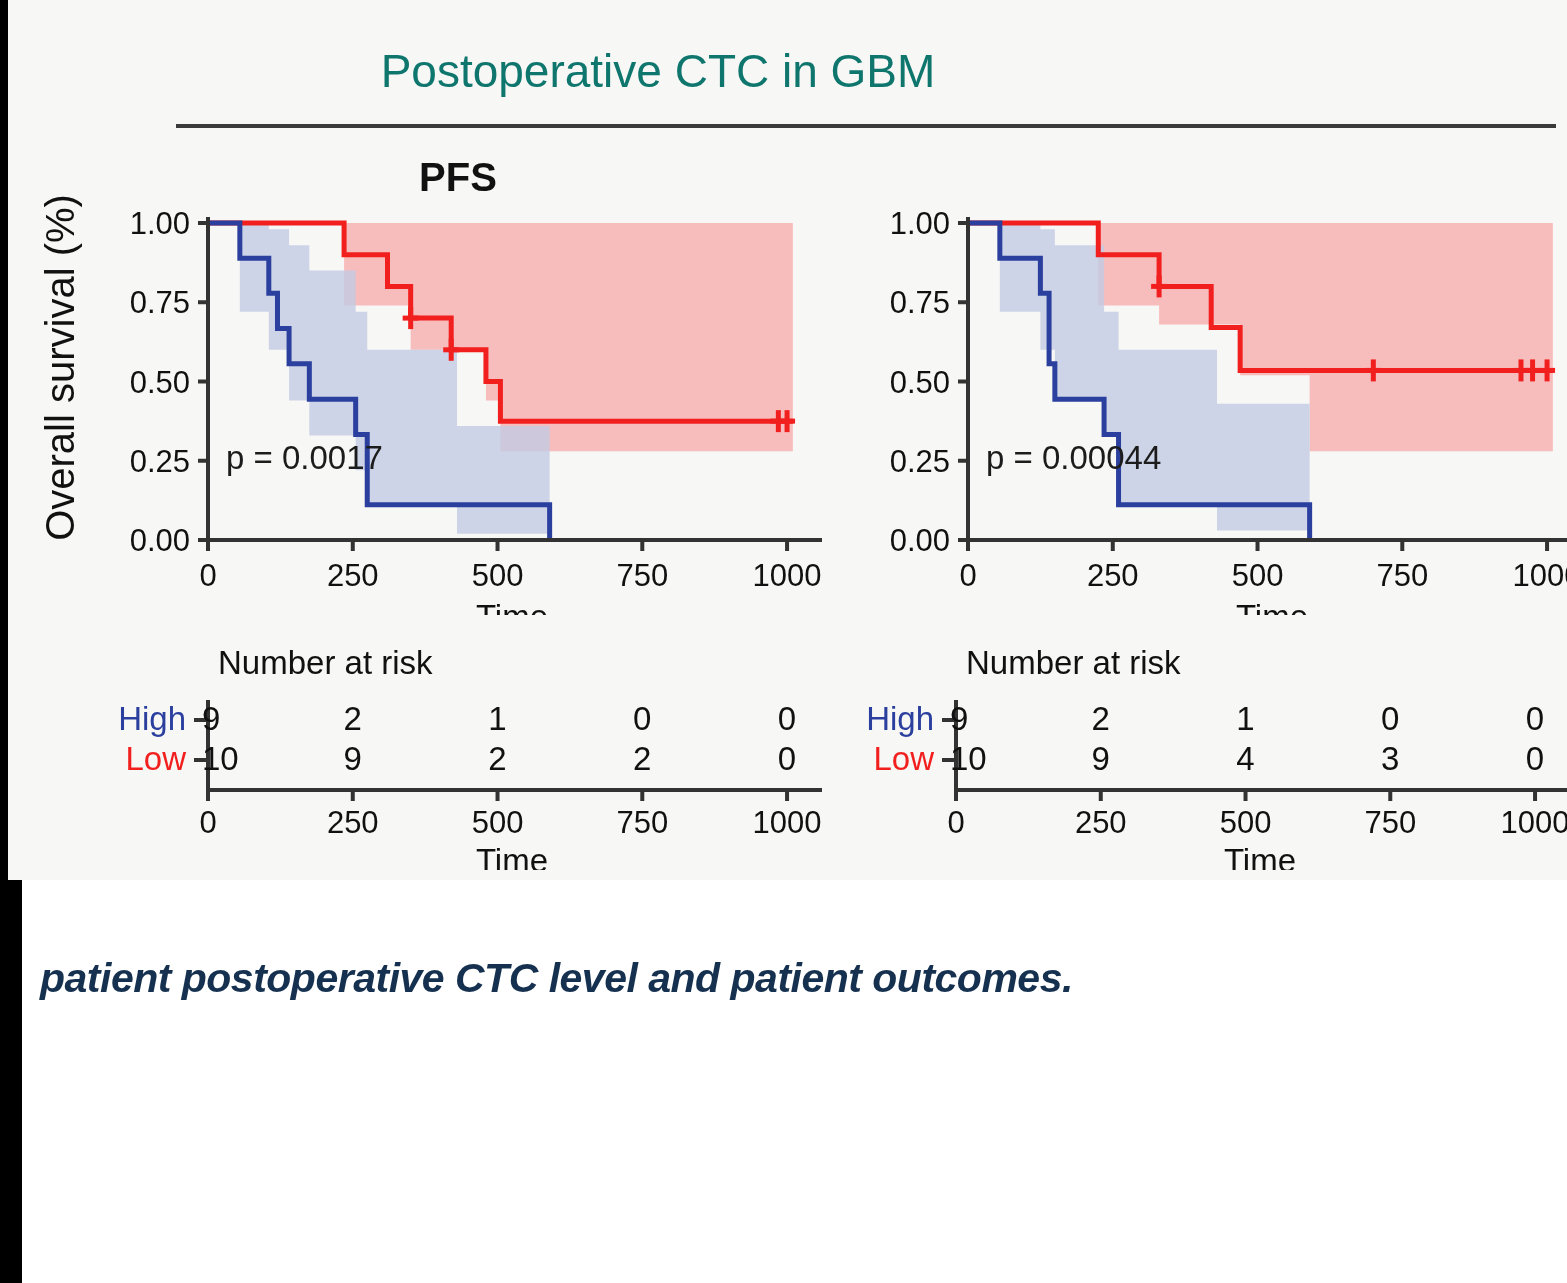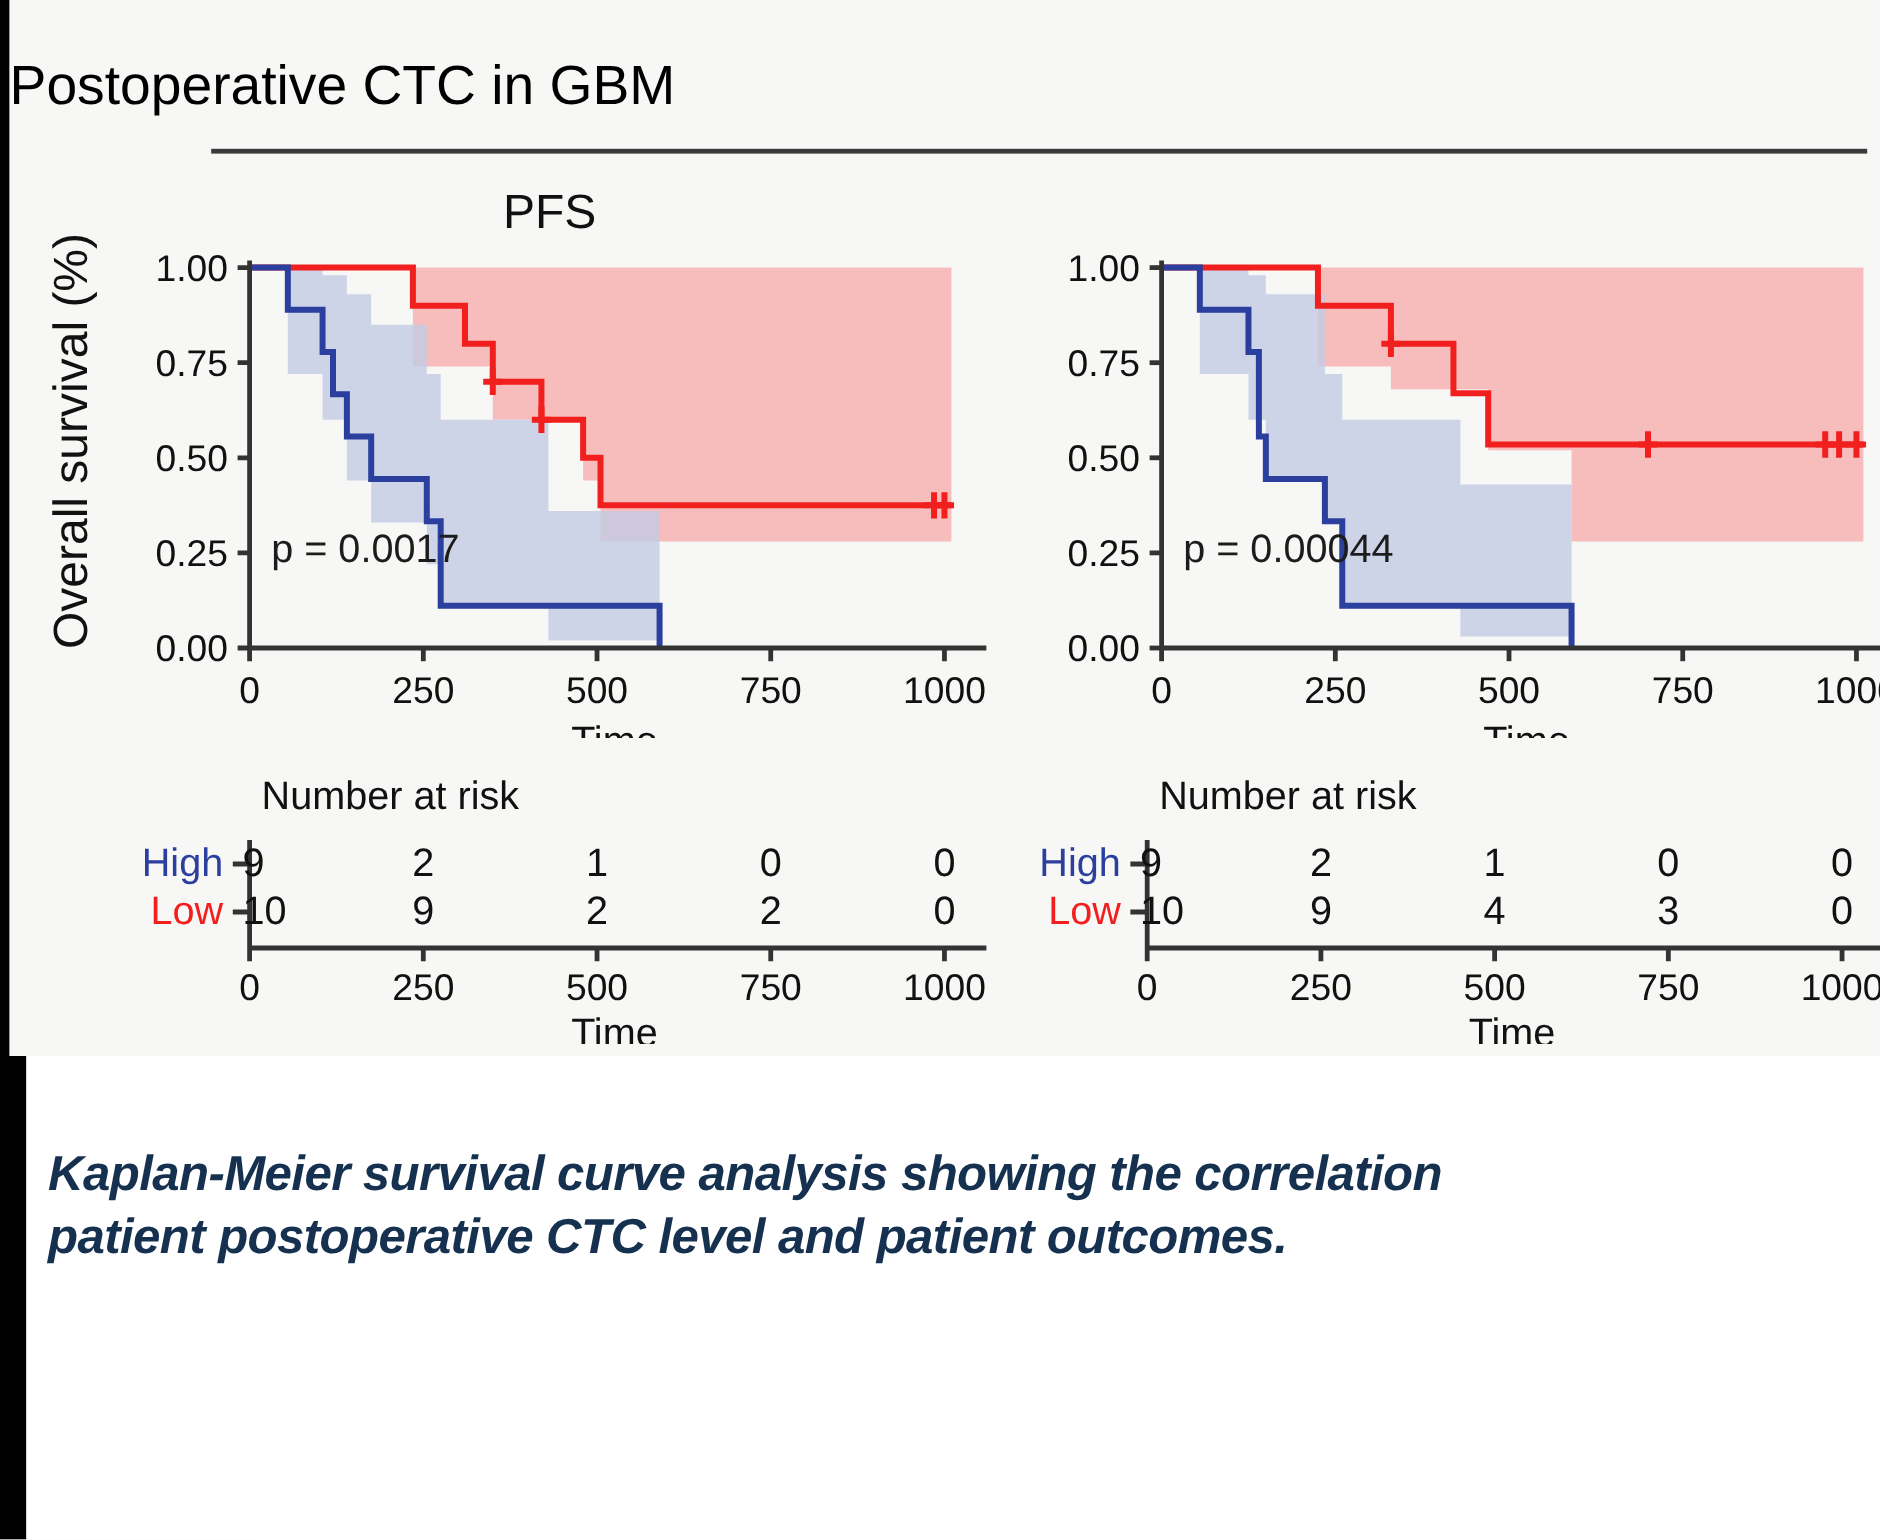--- a/index.html
+++ b/index.html
@@ -22,30 +22,30 @@
   #caption-area{
     position:absolute;left:22px;top:880px;width:1545px;height:403px;background:#fff;
   }
   .cap-line{
     font-style:italic;font-weight:bold;color:#15314f;
     font-size:41px;letter-spacing:-0.5px;line-height:52px;
     font-family:"Liberation Sans", sans-serif;
   }
   #caption-text{position:absolute;left:18px;top:72px;width:1500px;}
   #fig-title{
-    position:absolute;left:0;top:44px;width:1300px;text-align:left;
-    font-size:46px;color:#000000;font-family:"Liberation Sans", sans-serif;
+    position:absolute;left:0;top:44px;width:1300px;text-align:center;
+    font-size:46px;color:#0f766e;font-family:"Liberation Sans", sans-serif;
   }
   #title-rule{
     position:absolute;left:168px;top:124px;width:1380px;height:4px;background:#3a3a3a;
   }
   .panel-title{
     position:absolute;font-size:40px;color:#111;text-align:center;
   }
-  #pfs-title{left:330px;top:155px;width:240px;}
+  #pfs-title{left:330px;top:155px;width:240px;font-weight:bold;}
   #os-title{left:1090px;top:155px;width:240px;}
   #ylabel{
     position:absolute;left:-158px;top:345px;width:420px;text-align:center;
     transform:rotate(-90deg);font-size:40px;color:#111;
   }
   svg{display:block;}
   .plot-svg{position:absolute;}
   #pfs-svg{left:60px;top:195px;}
   #os-svg{left:820px;top:195px;}
   #pfs-risk{left:60px;top:640px;}
@@ -225,16 +225,15 @@
       <text x="574.2857142857142" y="193" text-anchor="middle" class="tick-lab">750</text>
       <line x1="719.047619047619" y1="150" x2="719.047619047619" y2="161" stroke="#333" stroke-width="4"></line>
       <text x="719.047619047619" y="193" text-anchor="middle" class="tick-lab">1000</text>
       <text x="444" y="232" text-anchor="middle" class="axis-name">Time</text>
     </svg>
 
 </div>
 
 <div id="caption-area">
   <div id="caption-text">
-    <div class="cap-line">Kaplan-Meier survival curve analysis showing the correlation</div>
     <div class="cap-line">patient postoperative CTC level and patient outcomes.</div>
   </div>
 </div>
 
 </body></html>

